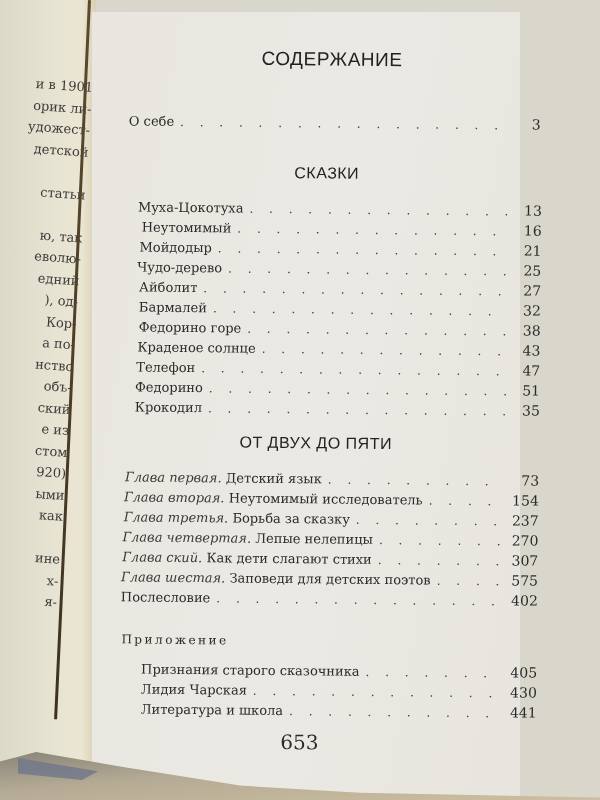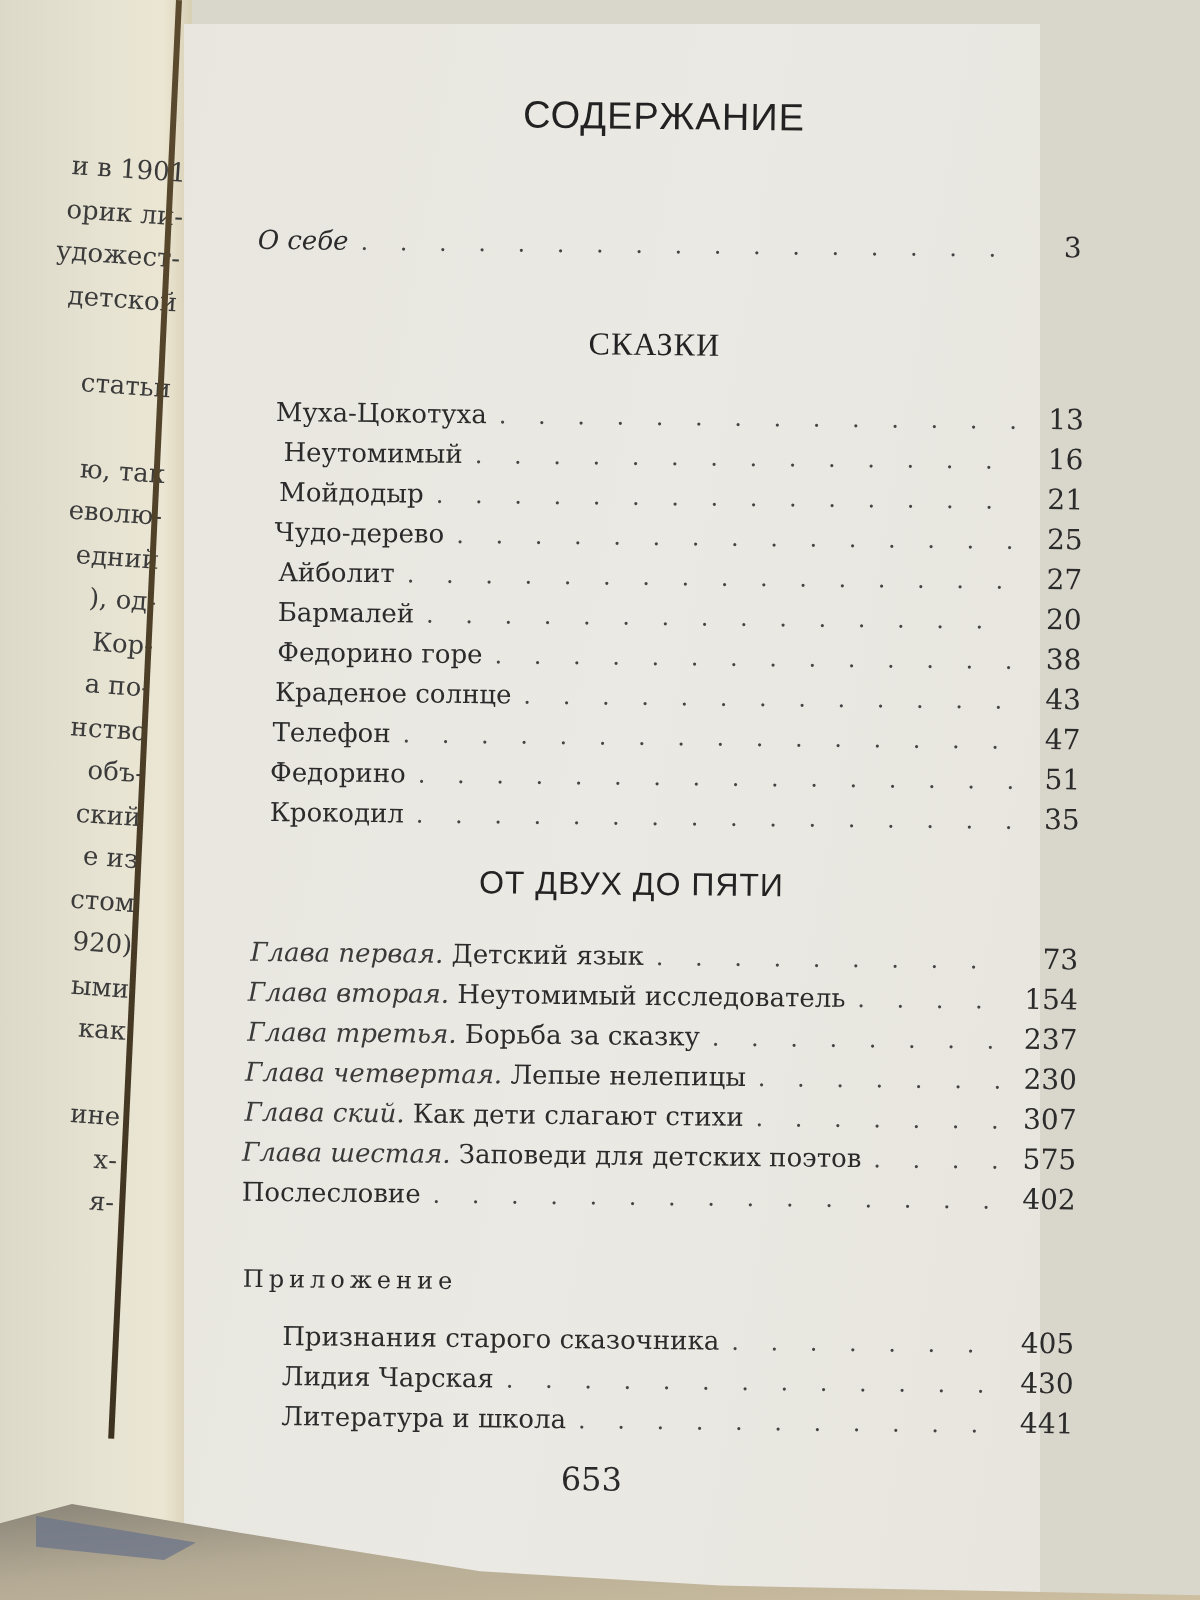--- a/index.html
+++ b/index.html
@@ -61,25 +61,25 @@
     .row .dots {
       flex: 1 1 auto; overflow: hidden; margin: 0 6px;
       letter-spacing: 6px; color: #444; font-size: 12px;
     }
     .row .dots::before { content: ". . . . . . . . . . . . . . . . . . . . . . . . . . . . . . . . . . . . . . . . . . . . . . . . . ."; }
     .row .pg { flex: 0 0 auto; width: 28px; text-align: right; font-size: 14px; }
     .section-title {
       position: absolute; font-family: "Liberation Sans", sans-serif;
       font-size: 16px; letter-spacing: .5px; color: #232323;
     }
-    .italic { font-style: italic; }
+    .italic { }
     .chap { font-style: italic; color: #3a3a3a; }
     .spaced { letter-spacing: 2.5px; font-size: 12px; }
     .page-number {
-      position: absolute; left: 196px; top: 716px; font-size: 16px; color: #2a2a2a;
+      position: absolute; left: 196px; top: 716px; font-size: 20px; color: #2a2a2a;
     }
   </style>
 </head>
 <body>
 
 <div class="left-page">
   <div class="left-lines">
     <div>и в 1901</div>
     <div>орик ли-</div>
     <div>удожест-</div>
@@ -111,21 +111,21 @@
 <div class="right-page">
   <div class="content">
     <div class="toc-title">СОДЕРЖАНИЕ</div>
 
     <div class="row" style="left:38px; top:100px; width:412px;">
       <span class="lbl italic">О себе</span>
       <span class="dots"></span>
       <span class="pg">3</span>
     </div>
 
-    <div class="section-title" style="left:204px; top:150px;font-family:Liberation Serif, serif;">СКАЗКИ</div>
+    <div class="section-title" style="left:204px; top:150px;">СКАЗКИ</div>
 
     <div class="row" style="left:48px; top:186px; width:404px;">
       <span class="lbl">Муха-Цокотуха</span>
       <span class="dots"></span>
       <span class="pg">13</span>
     </div>
     <div class="row" style="left:52px; top:206px; width:400px;">
       <span class="lbl">Неутомимый</span>
       <span class="dots"></span>
       <span class="pg">16</span>
@@ -141,21 +141,21 @@
       <span class="pg">25</span>
     </div>
     <div class="row" style="left:50px; top:266px; width:402px;">
       <span class="lbl">Айболит</span>
       <span class="dots"></span>
       <span class="pg">27</span>
     </div>
     <div class="row" style="left:50px; top:286px; width:402px;">
       <span class="lbl">Бармалей</span>
       <span class="dots"></span>
-      <span class="pg">20</span>
+      <span class="pg">32</span>
     </div>
     <div class="row" style="left:50px; top:306px; width:402px;">
       <span class="lbl">Федорино горе</span>
       <span class="dots"></span>
       <span class="pg">38</span>
     </div>
     <div class="row" style="left:49px; top:326px; width:403px;">
       <span class="lbl">Краденое солнце</span>
       <span class="dots"></span>
       <span class="pg">43</span>
@@ -189,21 +189,21 @@
       <span class="pg">154</span>
     </div>
     <div class="row" style="left:37px; top:496px; width:415px;">
       <span class="lbl"><span class="chap">Глава третья.</span> <span>Борьба за сказку</span></span>
       <span class="dots"></span>
       <span class="pg">237</span>
     </div>
     <div class="row" style="left:36px; top:516px; width:416px;">
       <span class="lbl"><span class="chap">Глава четвертая.</span> <span>Лепые нелепицы</span></span>
       <span class="dots"></span>
-      <span class="pg">230</span>
+      <span class="pg">270</span>
     </div>
     <div class="row" style="left:36px; top:536px; width:416px;">
       <span class="lbl"><span class="chap">Глава ский.</span> <span>Как дети слагают стихи</span></span>
       <span class="dots"></span>
       <span class="pg">307</span>
     </div>
     <div class="row" style="left:35px; top:556px; width:417px;">
       <span class="lbl"><span class="chap">Глава шестая.</span> <span>Заповеди для детских поэтов</span></span>
       <span class="dots"></span>
       <span class="pg">575</span>

